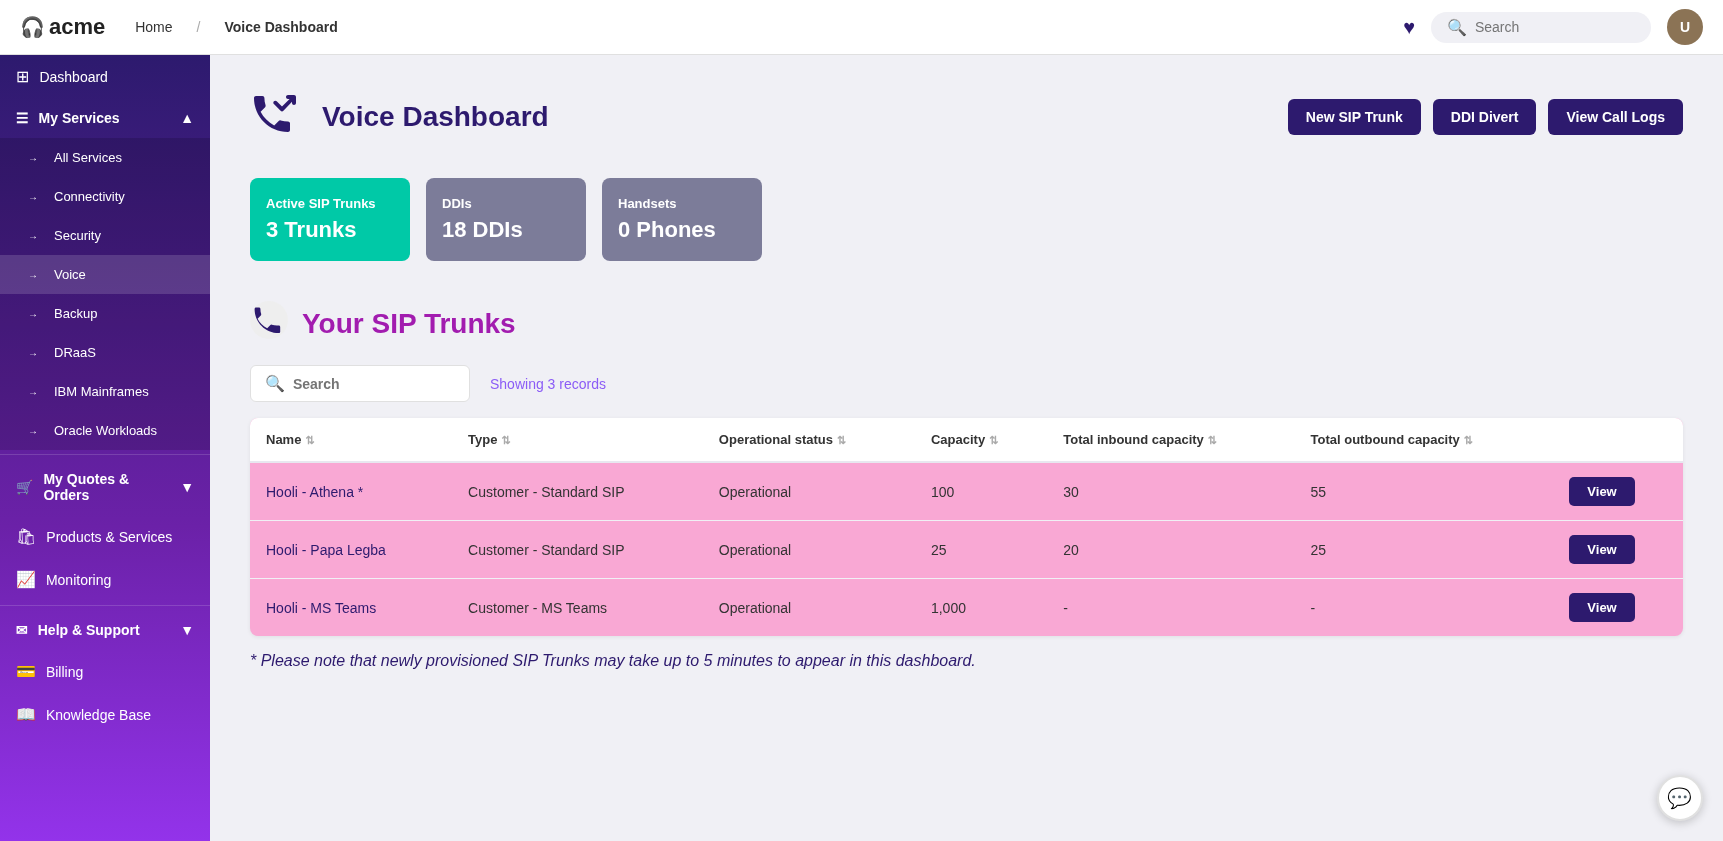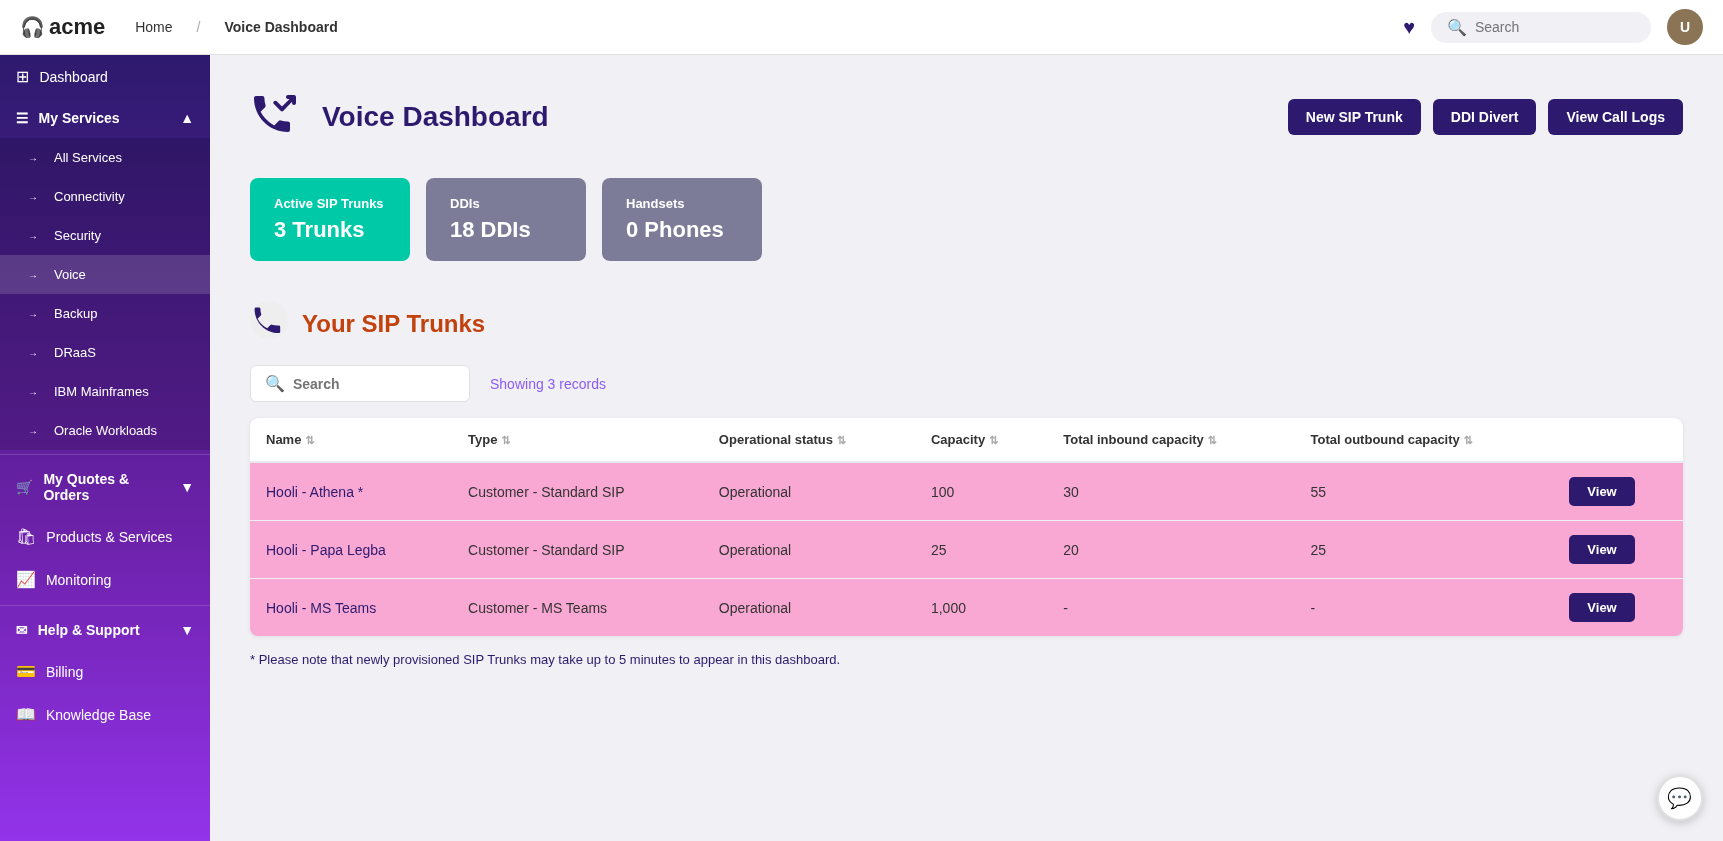--- a/index.html
+++ b/index.html
@@ -153,21 +153,21 @@
     }
 
     
     .stats-row {
       display: flex;
       gap: 16px;
       margin-bottom: 40px;
     }
     .stat-card {
       border-radius: 8px;
-      padding: 18px 24px;
+      padding: 18px 16px;
       min-width: 160px;
     }
     .stat-card.green { background: #00c9a7; }
     .stat-card.gray { background: #7c7c99; }
     .stat-card-label {
       font-size: 13px;
       font-weight: 600;
       color: #fff;
       margin-bottom: 6px;
     }
@@ -178,21 +178,21 @@
     }
 
     
     .section-header {
       display: flex;
       align-items: center;
       gap: 14px;
       margin-bottom: 18px;
     }
     .section-header-icon { font-size: 32px; color: #2d1a6e; }
-    .section-header-title { font-size: 24px; font-weight: 700; color: #c2410c; }
+    .section-header-title { font-size: 28px; font-weight: 700; color: #a21caf; }
 
     
     .table-controls {
       display: flex;
       align-items: center;
       margin-bottom: 16px;
       gap: 20px;
     }
     .table-search {
       display: flex;
@@ -263,22 +263,23 @@
       border-radius: 5px;
       padding: 7px 18px;
       font-size: 13px;
       font-weight: 600;
       cursor: pointer;
     }
 
     
     .footer-note {
       margin-top: 16px;
-      font-size: 13px;
+      font-size: 16px;
       color: #2d1a6e;
+      font-style: italic;
     }
 
     
     .chat-widget {
       position: fixed;
       bottom: 20px;
       right: 20px;
       width: 46px;
       height: 46px;
       background: #fff;

